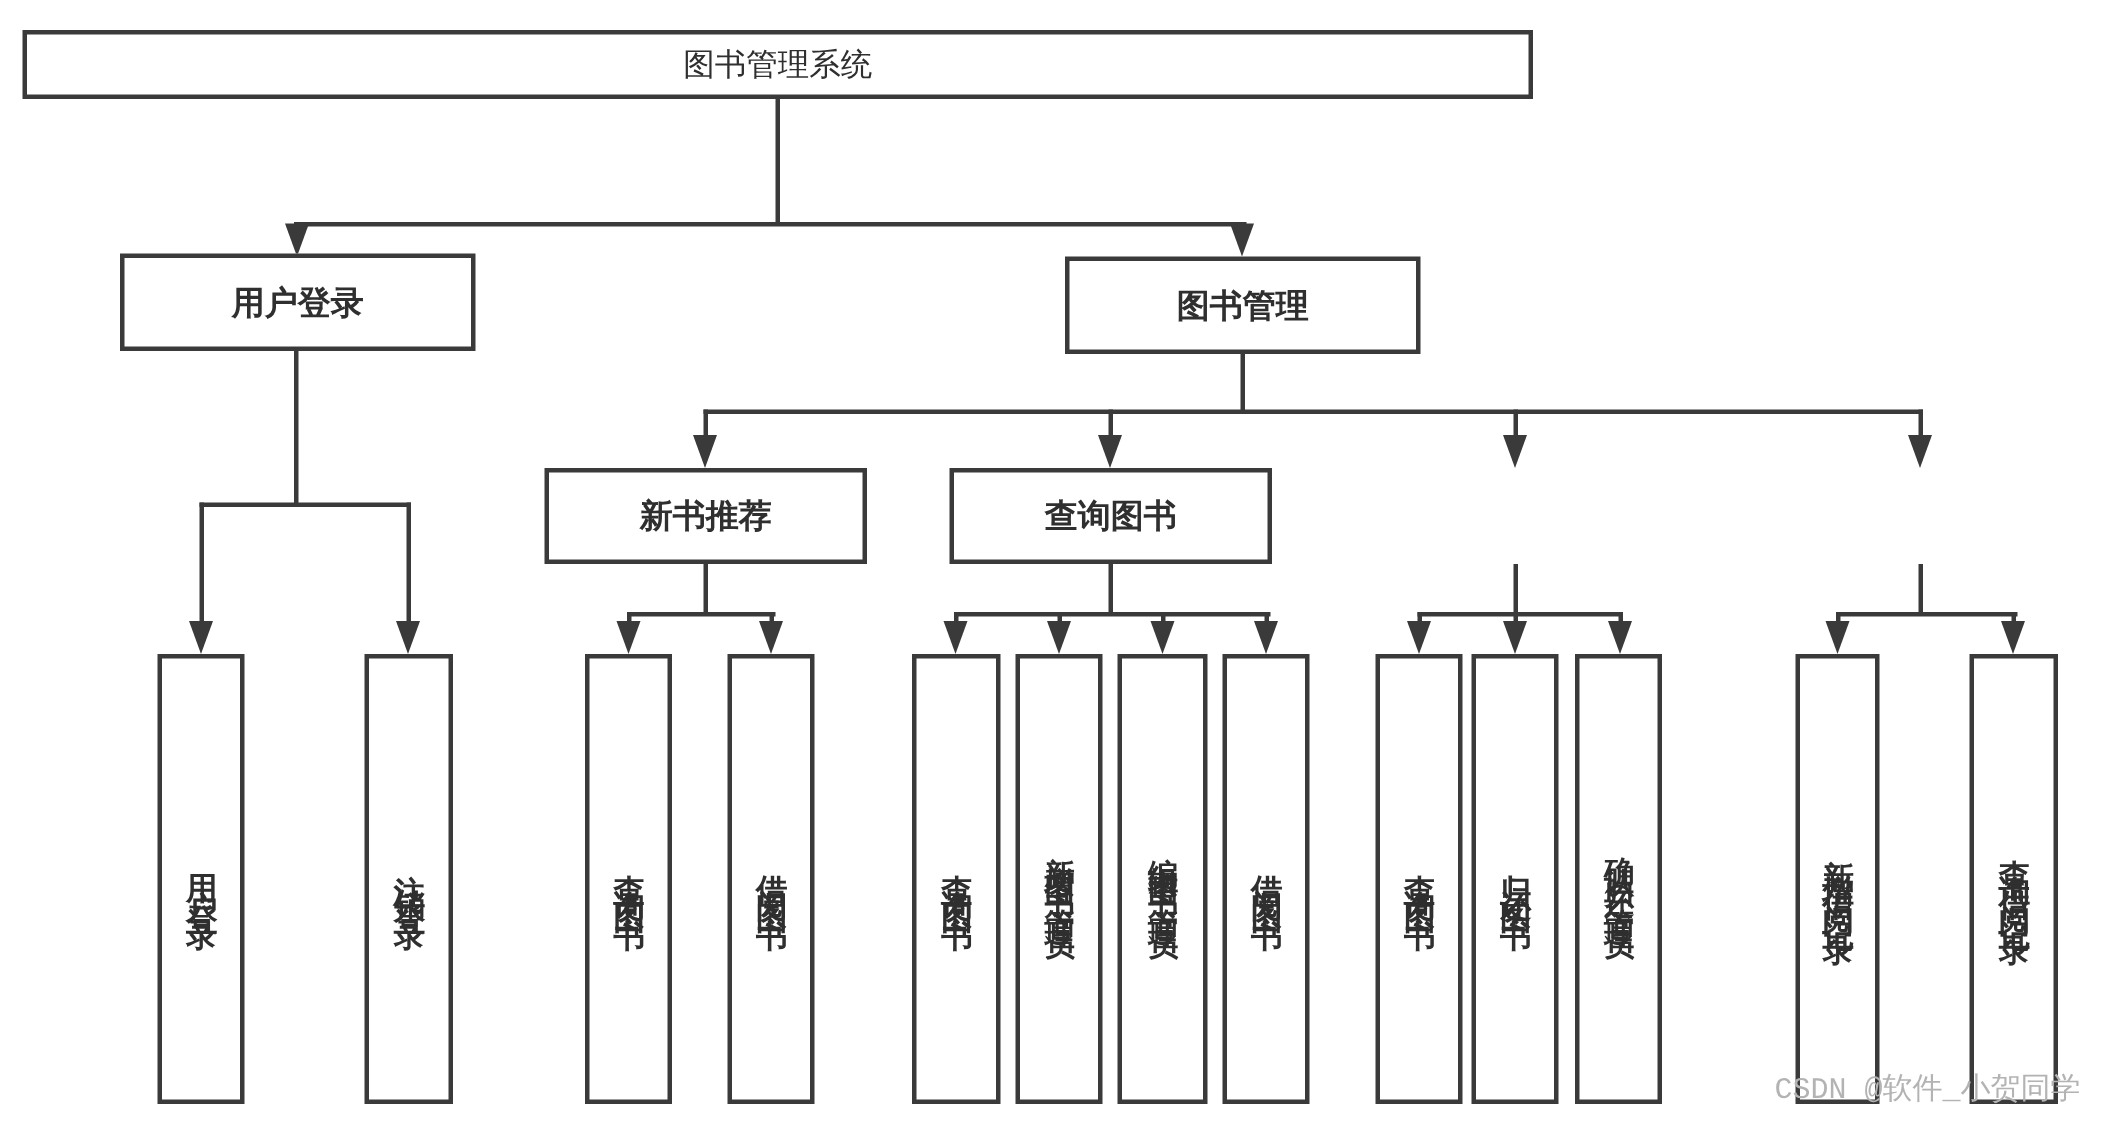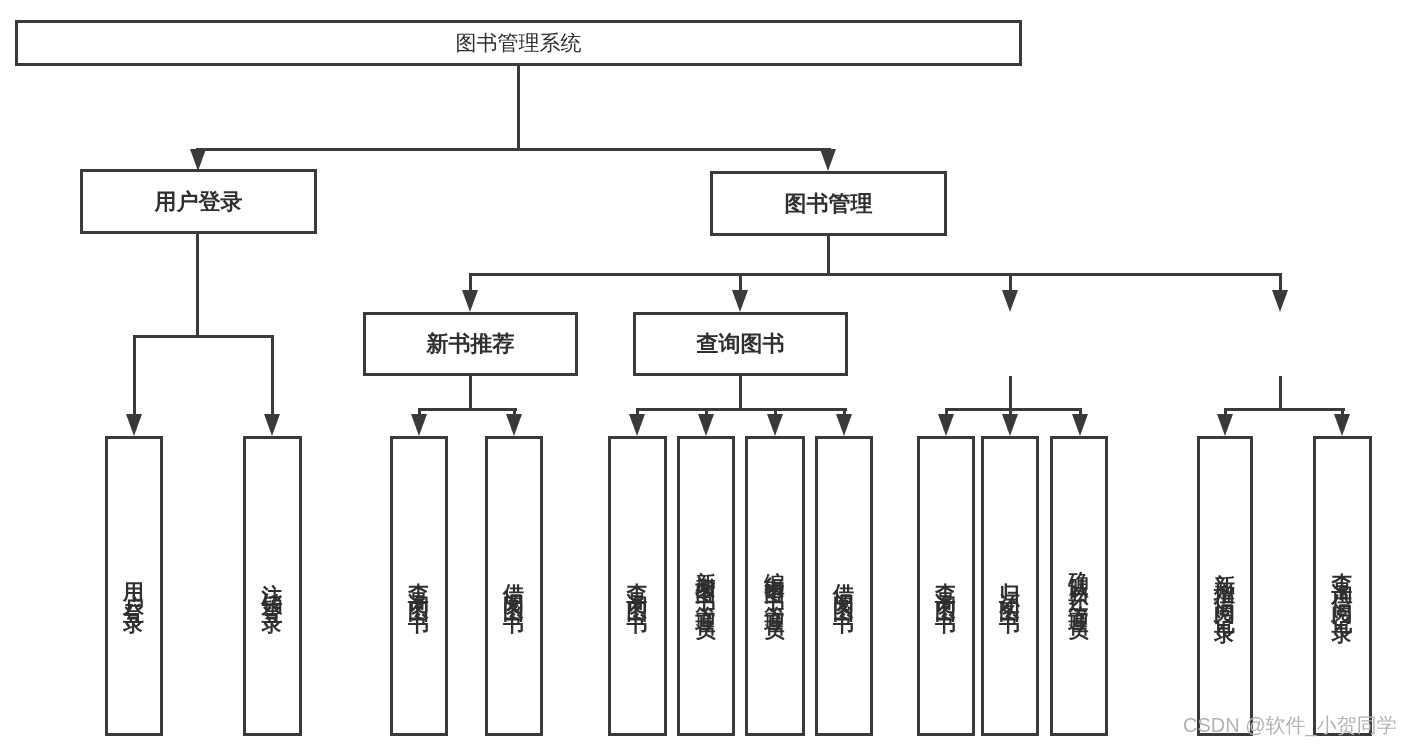--- a/index.html
+++ b/index.html
@@ -52,20 +52,21 @@
     border-right: 8px solid transparent;
     border-top: 22px solid var(--line);
   }
   .watermark {
     position: absolute;
     left: 1183px;
     top: 712px;
     font-size: 20px;
     color: var(--watermark);
     white-space: nowrap;
+    font-family: Liberation Mono, monospace;
   }
 </style>
 </head>
 <body>
 
 <div class="canvas">
 
   <div class="box root" style="left:15px; top:20px; width:1007px; height:46px;">图书管理系统</div>
 
   <div class="line" style="left:517px; top:66px; width:3px; height:84px;"></div>

